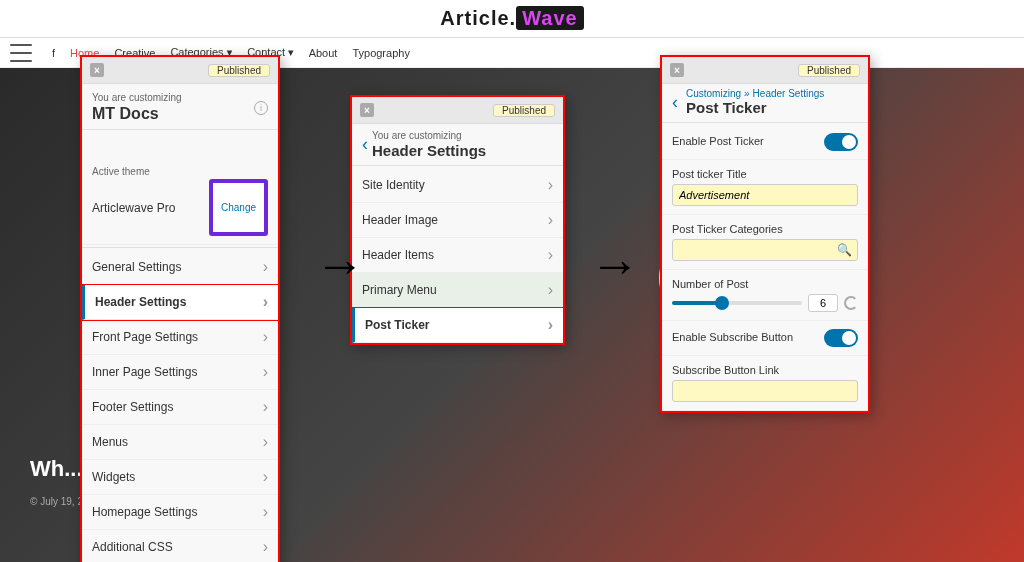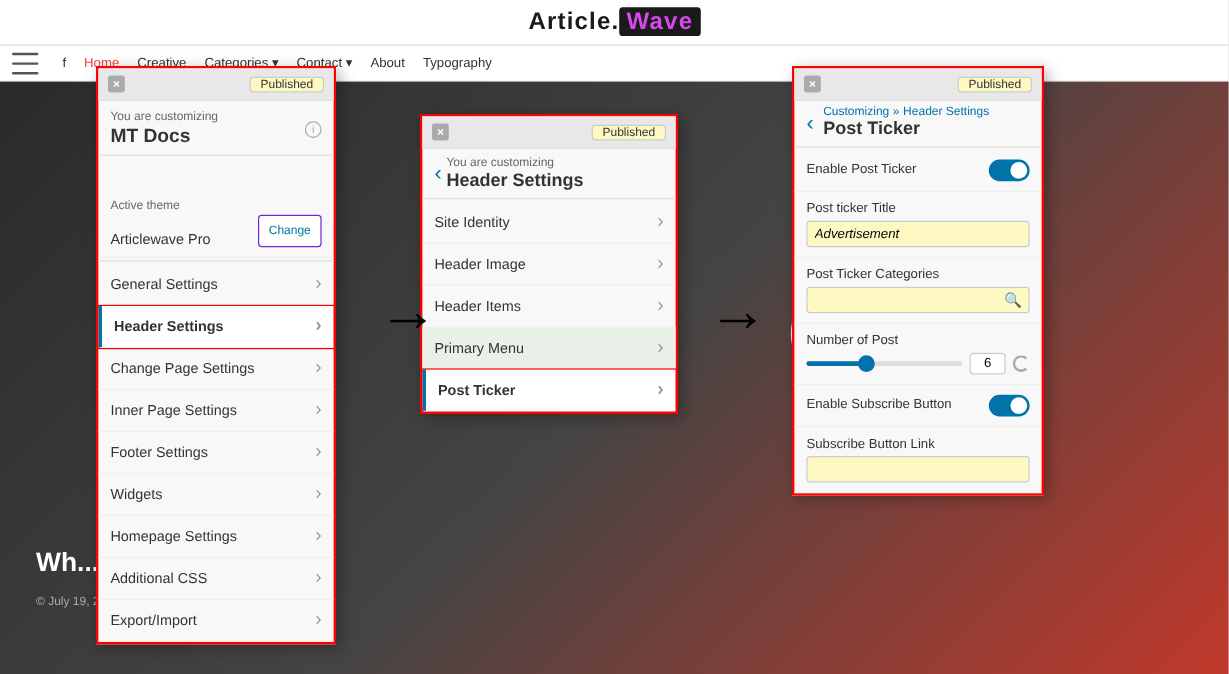--- a/index.html
+++ b/index.html
@@ -161,23 +161,23 @@
     }
 
     .chevron-right::after {
       content: '›';
       color: #999;
       font-size: 16px;
     }
 
     .change-btn {
       background: #fff;
-      border: 1px solid #6d28d9;
+      border: 4px solid #6d28d9;
       color: #0073aa;
-      padding: 7px 8px;
+      padding: 19px 8px;
       border-radius: 3px;
       font-size: 10px;
       cursor: pointer;
     }
 
     .theme-section {
       padding: 8px 10px;
       border-bottom: 1px solid #eee;
       margin-top: 28px;
     }
@@ -431,46 +431,50 @@
       <div class="panel-customizing" style="padding:0; margin-bottom:2px;">You are customizing</div>
       <div style="font-size:16px; font-weight:700; color:#333; padding-left:0;">MT Docs</div>
     </div>
     <div class="info-icon">i</div>
   </div>
 
   <div class="panel-divider"></div>
 
   <div class="theme-section">
     <div class="theme-label">Active theme</div>
-    <div style="display:flex; align-items:flex-end; justify-content:space-between;">
+    <div style="display:flex; align-items:center; justify-content:space-between;">
       <div class="theme-name">Articlewave Pro</div>
       <button class="change-btn">Change</button>
     </div>
   </div>
 
   <div class="panel-divider"></div>
 
   <div class="panel-item">
     <span>General Settings</span>
     <span class="chevron-right"></span>
   </div>
   <div class="panel-item active">
     <span>Header Settings</span>
     <span class="chevron-right"></span>
   </div>
   <div class="panel-item">
-    <span>Change Page Settings</span>
+    <span>Front Page Settings</span>
     <span class="chevron-right"></span>
   </div>
   <div class="panel-item">
     <span>Inner Page Settings</span>
     <span class="chevron-right"></span>
   </div>
   <div class="panel-item">
     <span>Footer Settings</span>
+    <span class="chevron-right"></span>
+  </div>
+  <div class="panel-item">
+    <span>Menus</span>
     <span class="chevron-right"></span>
   </div>
   <div class="panel-item">
     <span>Widgets</span>
     <span class="chevron-right"></span>
   </div>
   <div class="panel-item">
     <span>Homepage Settings</span>
     <span class="chevron-right"></span>
   </div>

